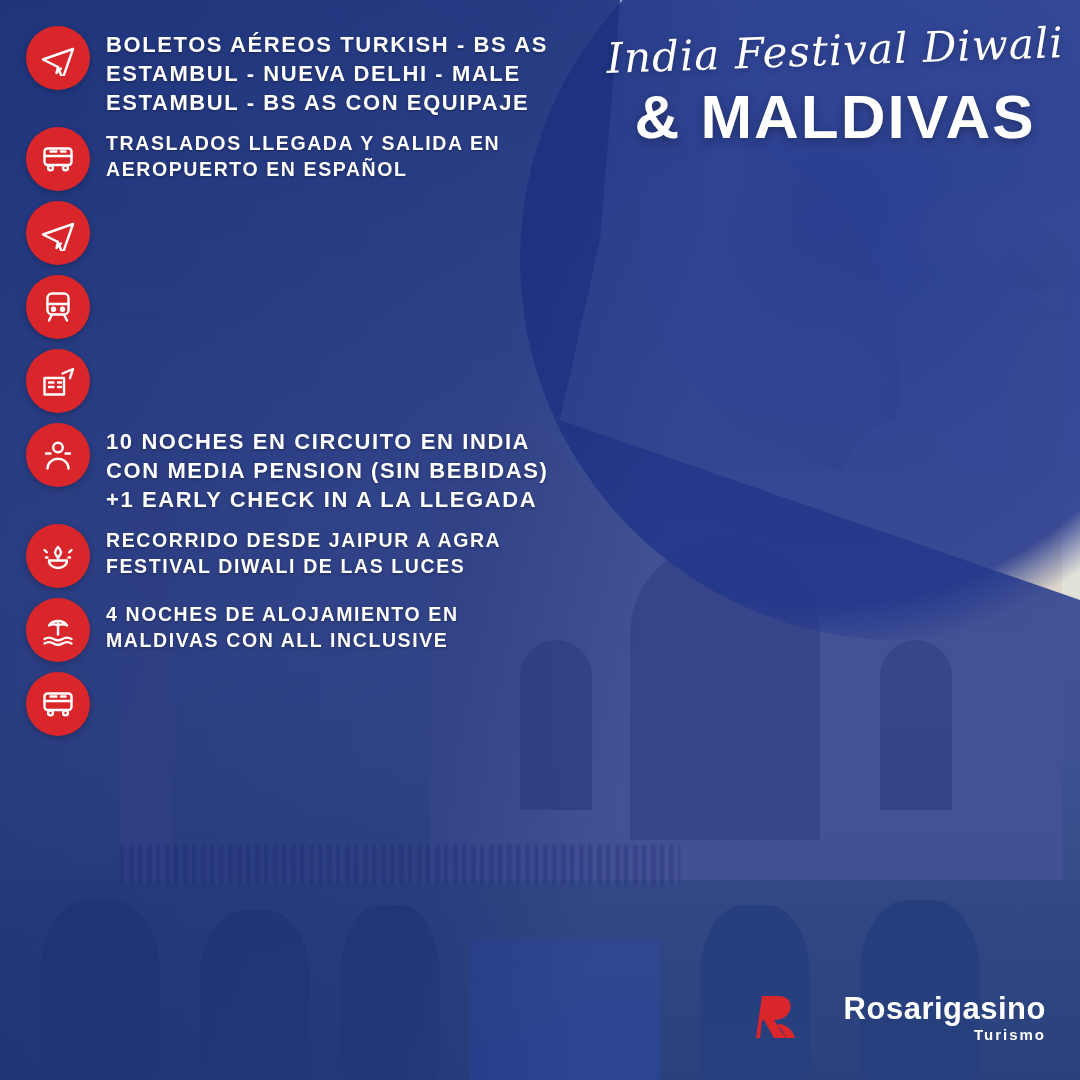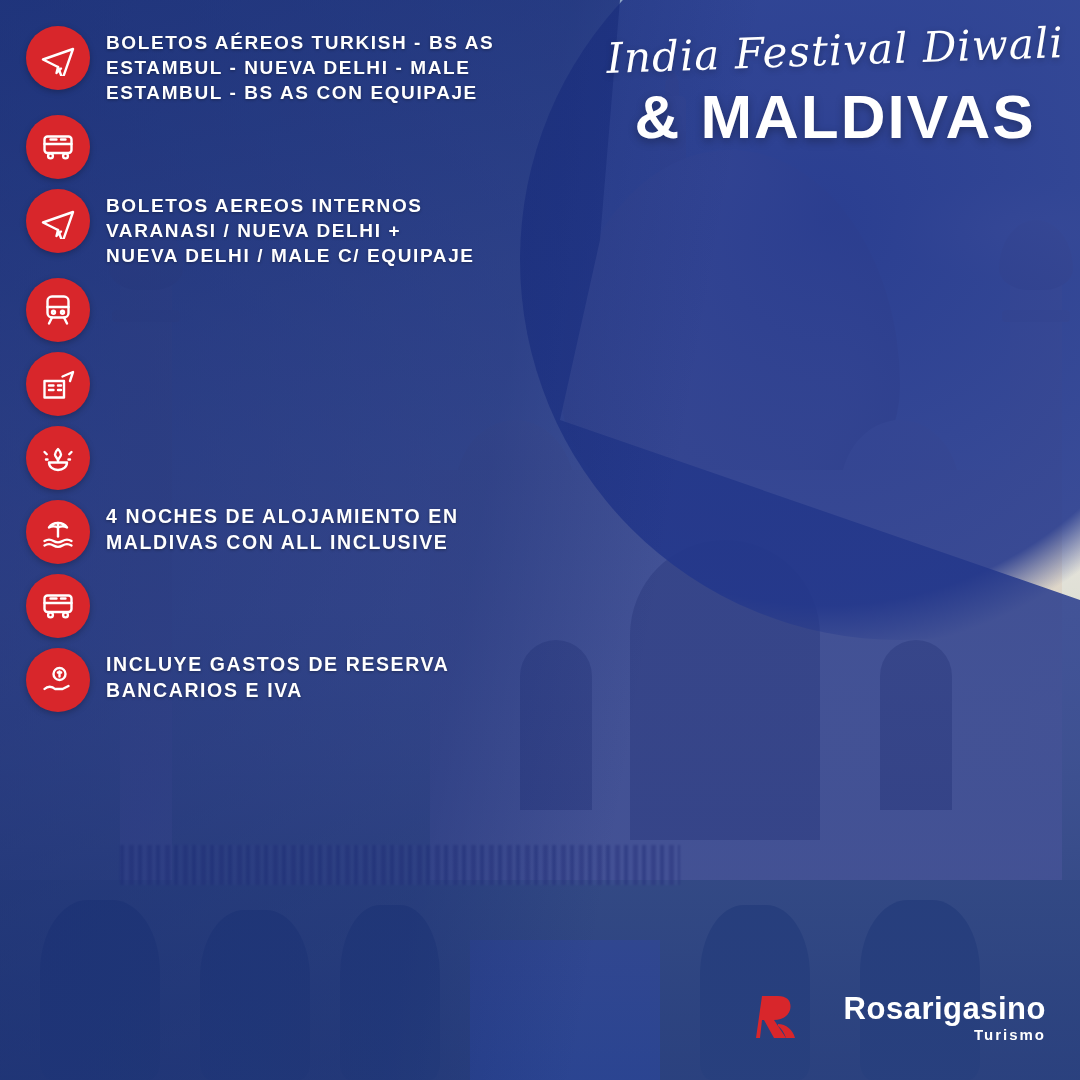--- a/index.html
+++ b/index.html
@@ -194,21 +194,21 @@
     padding-top: 4px;
     color: #ffffff;
     font-size: 19.5px;
     font-weight: bold;
     letter-spacing: 1.6px;
     line-height: 1.32;
     text-transform: uppercase;
     text-shadow: 0 1px 3px rgba(0,0,0,.35);
     white-space: pre-line;
   }
-  .item.h3 .txt { font-size: 19px; }
+  .item.h3 .txt { font-size: 22px; }
 
   
   .logo {
     position: absolute;
     right: 34px; bottom: 36px;
     display: flex; align-items: center; gap: 32px;
   }
   .logo-mark {
     width: 54px; height: 54px;
     margin-right: 10px;
@@ -287,32 +287,31 @@
     <div class="item">
       <div class="badge">
         <svg viewBox="0 0 24 24" fill="none" stroke="#ffffff" stroke-width="1.6" stroke-linecap="round" stroke-linejoin="round">
             <rect x="3" y="5" width="18" height="11" rx="2"></rect>
             <path d="M3 10h18"></path>
             <circle cx="7" cy="18" r="1.6"></circle>
             <circle cx="17" cy="18" r="1.6"></circle>
             <path d="M7 7h4M14 7h3"></path>
           </svg>
       </div>
+      <div class="txt">TRASLADOS LLEGADA Y SALIDA EN
+AEROPUERTO EN ESPAÑOL</div>
     </div>
 
     <div class="item h3">
       <div class="badge">
         <svg viewBox="0 0 24 24" fill="none" stroke="#ffffff" stroke-width="1.6" stroke-linecap="round" stroke-linejoin="round">
             <path d="M2 13l20-7-7 20-3-8-10-5z"></path>
             <path d="M12 18l-1 4 3-3"></path>
           </svg>
       </div>
-      <div class="txt">BOLETOS AEREOS INTERNOS
-VARANASI / NUEVA DELHI +
-NUEVA DELHI / MALE C/ EQUIPAJE</div>
     </div>
 
     <div class="item">
       <div class="badge">
         <svg viewBox="0 0 24 24" fill="none" stroke="#ffffff" stroke-width="1.6" stroke-linecap="round" stroke-linejoin="round">
             <rect x="5" y="3" width="14" height="14" rx="3"></rect>
             <path d="M5 10h14"></path>
             <circle cx="9" cy="13.5" r="1"></circle>
             <circle cx="15" cy="13.5" r="1"></circle>
             <path d="M8 17l-2 4M16 17l2 4"></path>
@@ -323,30 +322,44 @@
     <div class="item">
       <div class="badge">
         <svg viewBox="0 0 24 24" fill="none" stroke="#ffffff" stroke-width="1.6" stroke-linecap="round" stroke-linejoin="round">
             <rect x="3" y="10" width="13" height="11"></rect>
             <path d="M6 13h3M6 16h3M12 13h2M12 16h2"></path>
             <path d="M15 7l7-3-2 6"></path>
           </svg>
       </div>
     </div>
 
+    <div class="item h3">
+      <div class="badge">
+        <svg viewBox="0 0 24 24" fill="none" stroke="#ffffff" stroke-width="1.6" stroke-linecap="round" stroke-linejoin="round">
+            <circle cx="12" cy="7" r="3.2"></circle>
+            <path d="M5 21c0-4 3.5-6.5 7-6.5s7 2.5 7 6.5"></path>
+            <path d="M4 11h3M20 11h-3"></path>
+          </svg>
+      </div>
+      <div class="txt">10 NOCHES EN CIRCUITO EN INDIA
+CON MEDIA PENSION (SIN BEBIDAS)
++1 EARLY CHECK IN A LA LLEGADA</div>
+    </div>
 
 
     <div class="item">
       <div class="badge">
         <svg viewBox="0 0 24 24" fill="none" stroke="#ffffff" stroke-width="1.6" stroke-linecap="round" stroke-linejoin="round">
             <path d="M6 15h12c0 3-2.7 5-6 5s-6-2-6-5z"></path>
             <path d="M12 14c0-2 2-2.6 2-4.4 0-1.2-1-2.6-2-3.6-1 1-2 2.4-2 3.6C10 11.4 12 12 12 14z"></path>
             <path d="M3 8l1.5 1.5M21 8l-1.5 1.5M4 13h1M19 13h1"></path>
           </svg>
       </div>
+      <div class="txt">RECORRIDO DESDE JAIPUR A AGRA
+FESTIVAL DIWALI DE LAS LUCES</div>
     </div>
 
     <div class="item">
       <div class="badge">
         <svg viewBox="0 0 24 24" fill="none" stroke="#ffffff" stroke-width="1.6" stroke-linecap="round" stroke-linejoin="round">
             <path d="M12 6c-3 0-5 1.5-6 3 2-1 4-1 6 0 2-1 4-1 6 0-1-1.5-3-3-6-3z"></path>
             <path d="M12 6v9"></path>
             <path d="M3 18c2-1.2 4-1.2 6 0s4 1.2 6 0 4-1.2 6 0"></path>
             <path d="M3 21c2-1.2 4-1.2 6 0s4 1.2 6 0 4-1.2 6 0"></path>
           </svg>
@@ -361,31 +374,20 @@
             <rect x="3" y="5" width="18" height="11" rx="2"></rect>
             <path d="M3 10h18"></path>
             <circle cx="7" cy="18" r="1.6"></circle>
             <circle cx="17" cy="18" r="1.6"></circle>
             <path d="M7 7h4M14 7h3"></path>
           </svg>
       </div>
     </div>
 
 
-    <div class="item">
-      <div class="badge">
-        <svg viewBox="0 0 24 24" fill="none" stroke="#ffffff" stroke-width="1.6" stroke-linecap="round" stroke-linejoin="round">
-            <circle cx="13" cy="8" r="4"></circle>
-            <path d="M13 6.3v3.4M11.9 7h2.2"></path>
-            <path d="M3 18c2-2 5-2 7 0h5l4-2"></path>
-          </svg>
-      </div>
-      <div class="txt">INCLUYE GASTOS DE RESERVA
-BANCARIOS E IVA</div>
-    </div>
 
   </div>
 
   <div class="logo">
     <div class="logo-mark">
       <svg viewBox="0 0 54 54" width="54" height="54">
         <path d="M8 48 L14 6 L30 6 C40 6 44 12 42 20 C40 27 33 30 26 30 L38 48 L26 48 L16 30 L14 30 L12 48 Z" fill="#d8262b"></path>
         <path d="M30 34 C38 34 45 40 47 48 L38 48 C36 42 33 38 30 36 Z" fill="#d8262b"></path>
       </svg>
     </div>

